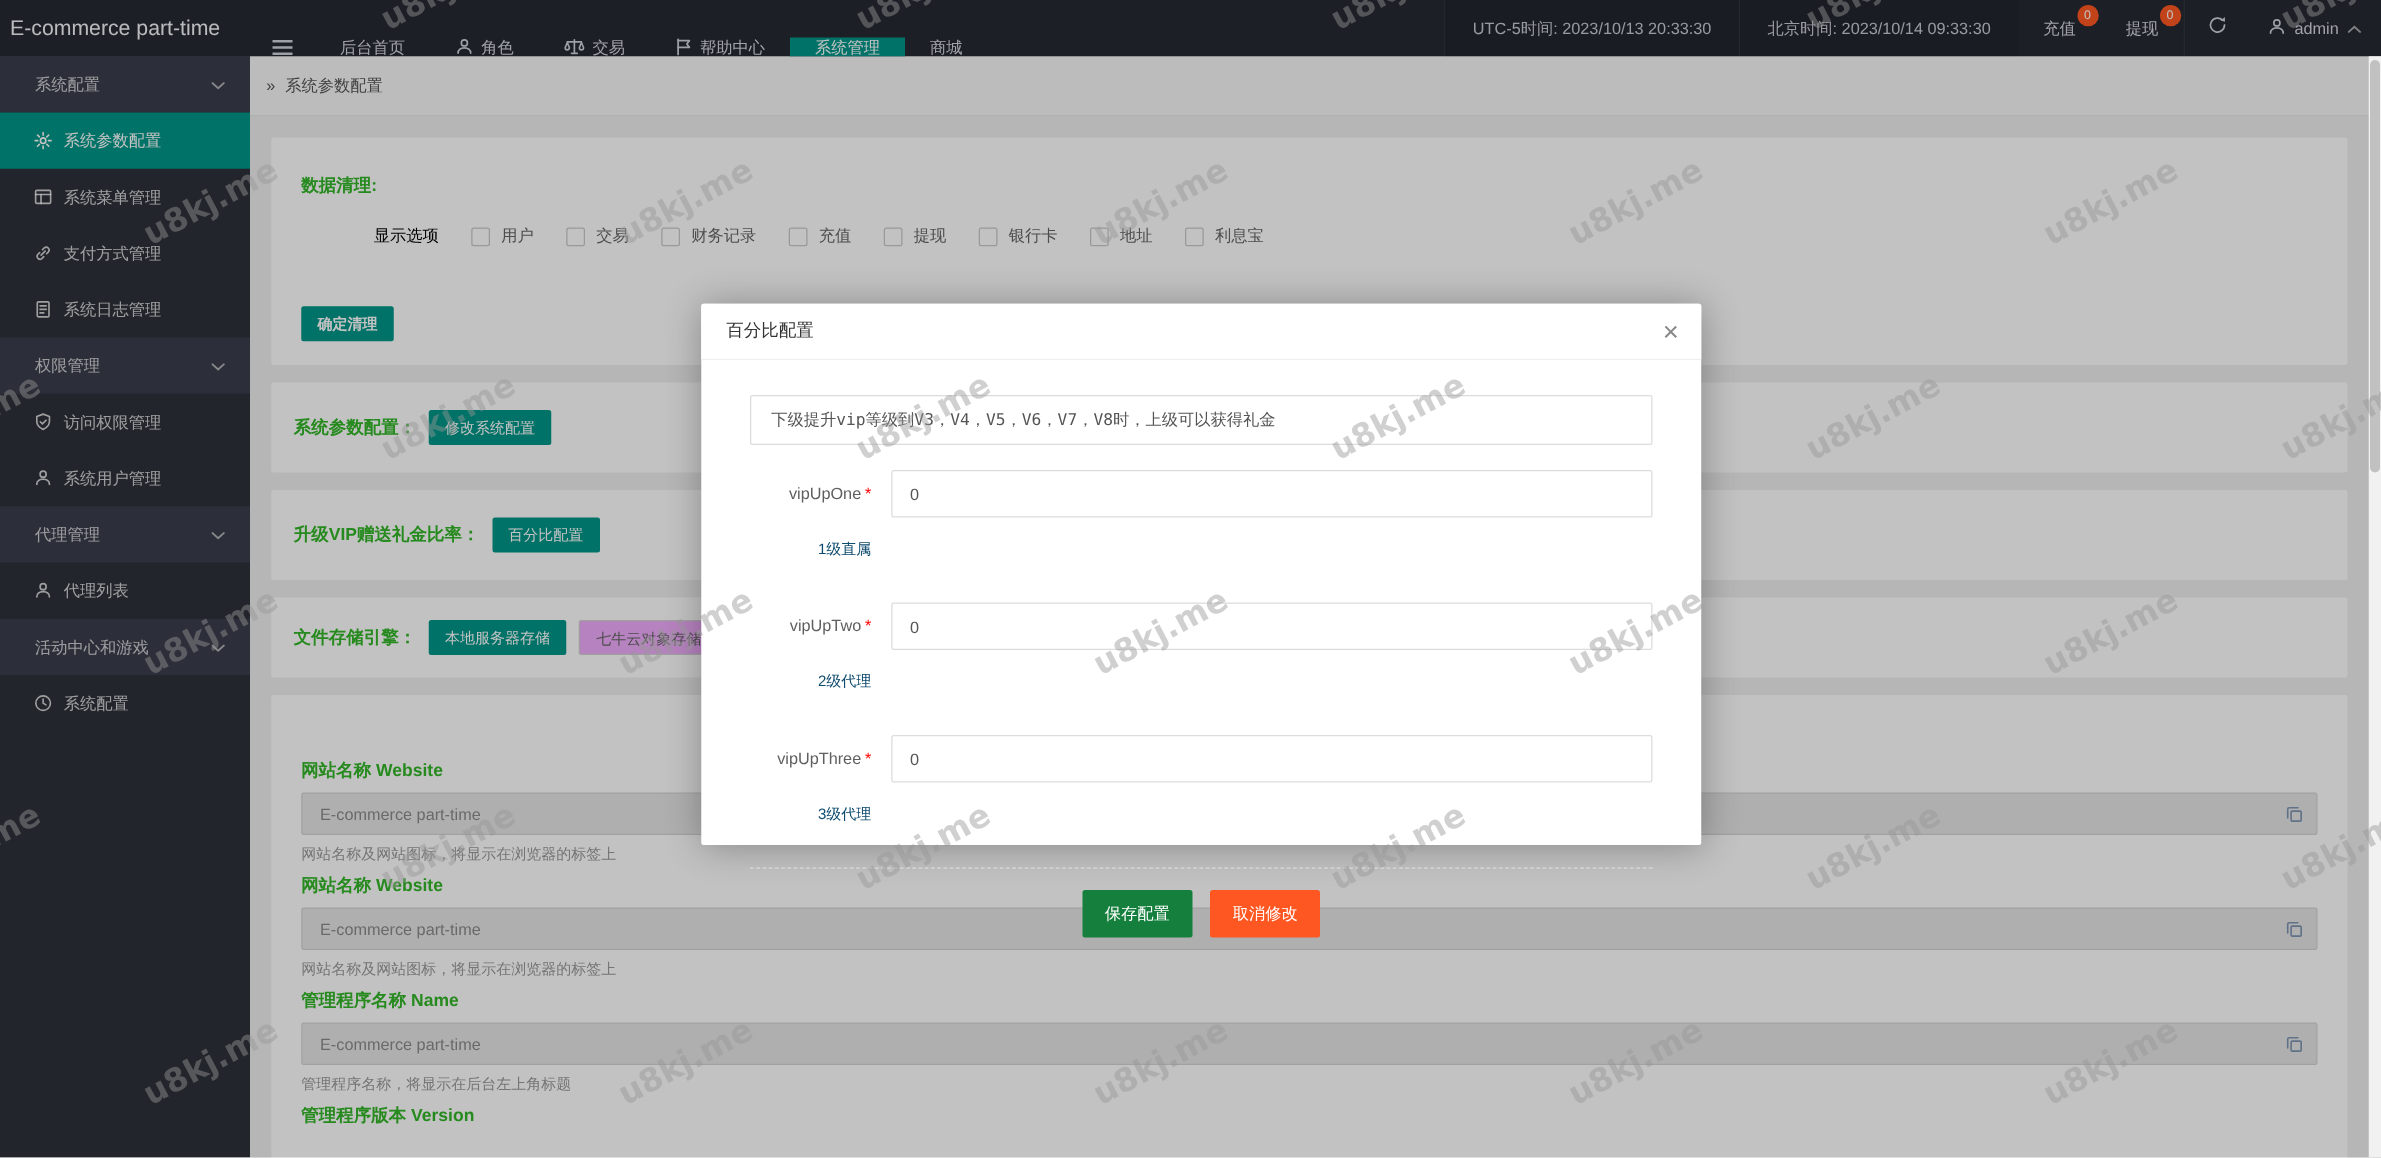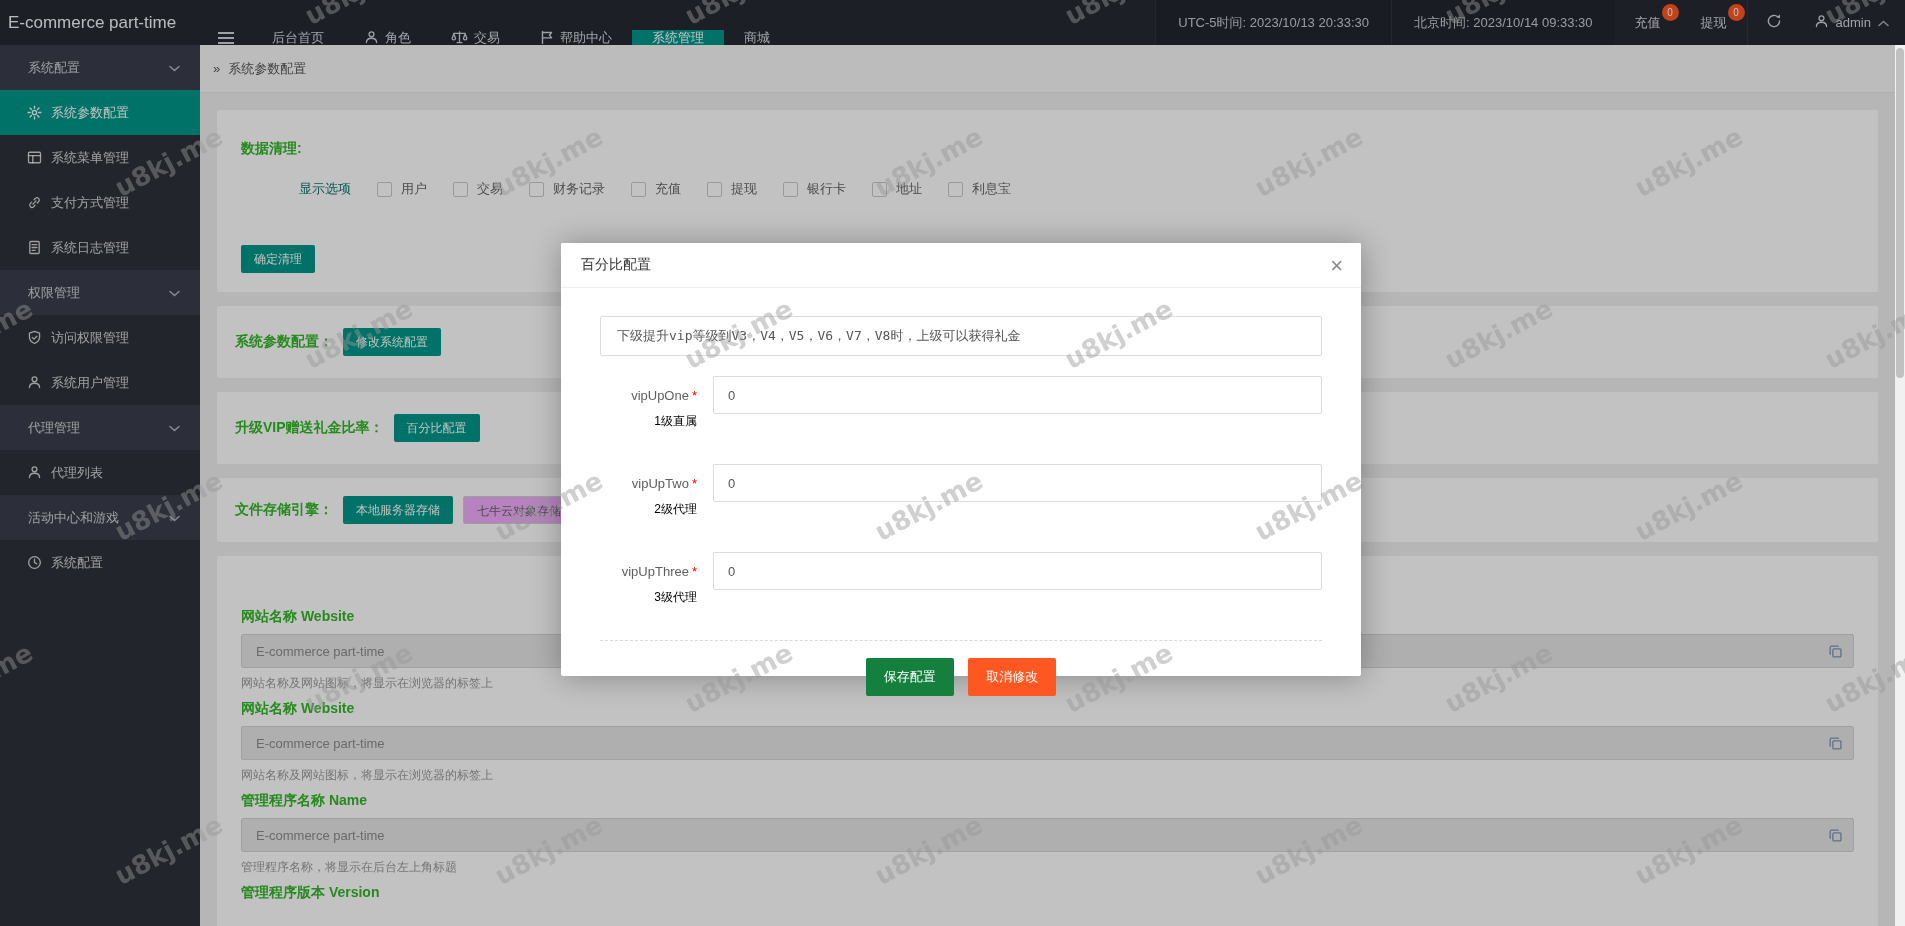--- a/index.html
+++ b/index.html
@@ -49,27 +49,27 @@
     display:flex; align-items:center; padding-left:13px; }
   .crumb-icon { color:#999; font-size:17px; margin-right:8px; }
   .crumb-icon::before { content:"\00BB"; }
   .breadcrumb span { font-size:13px; color:#555; }
   .cards { margin:17px 27px 0 17px; }
   .card { background:#fff; border-radius:2px; margin-bottom:14px; }
 
   .sec-label { font-size:14px; font-weight:bold; color:#33B628; }
   .card-clean { padding:30px 24px 19px; }
   .cb-row { display:flex; align-items:center; gap:26px; margin:22px 0 0 58px; }
-  .cb-row .row-label { font-size:13px; color:#0f766e; }
+  .cb-row .row-label { font-size:13px; color:#000000; }
   .cb-item { display:flex; align-items:center; gap:9px; font-size:13px; color:#666; cursor:pointer; }
   .cb-box { width:15px; height:15px; background:#fff; border:1px solid #c9c9c9; border-radius:2px; }
   .btn { display:inline-block; border:none; border-radius:2px; background:#009688; color:#fff;
     font-size:12px; height:28px; line-height:28px; padding:0 13px; cursor:pointer; white-space:nowrap;
     font-family:inherit; }
-  .btn-clean { margin-top:47px; }
+  .btn-clean { margin-top:47px;font-weight:bold; }
   .card-row { height:72px; display:flex; align-items:center; padding-left:18px; gap:10px; }
   .card-row-sm { height:64px; }
   .btn-ghost { background:#f0abfc; border:1px solid #d2d2d2; color:#666; }
 
   .card-form { padding:52px 24px 30px; min-height:380px; }
   .fgroup { margin-bottom:11px; }
   .fgroup .flabel { font-size:14px; font-weight:bold; color:#33B628; margin-bottom:8px; }
   .finput-wrap { position:relative; height:34px; background:#e7e7e7; border:1px solid #d4d4d4;
     border-radius:2px; display:flex; align-items:center; }
   .finput-wrap input { flex:1; background:transparent; border:none; outline:none; color:#8b8b8b;
@@ -91,21 +91,21 @@
     line-height:1; padding:4px; }
   .m-body { padding:28px 39px 0; }
   .m-desc { height:40px; border:1px solid #dcdcdc; border-radius:2px; padding:0 16px;
     display:flex; align-items:center; font-family:"DejaVu Sans Mono","Liberation Mono",monospace;
     font-size:13px; color:#555; }
   .m-row { display:flex; margin-top:20px; }
   .m-row + .m-row { margin-top:34px; }
   .m-lab { width:113px; flex:none; text-align:right; padding-right:16px; padding-top:10px; }
   .m-lab .nm { font-size:13px; color:#5f5f5f; }
   .m-lab .star { color:#ff0000; margin-left:3px; font-size:13px; }
-  .m-lab .sub { font-size:12px; color:#000000; margin-top:9px; }
+  .m-lab .sub { font-size:12px; color:#0c4a6e; margin-top:27px; }
   .m-row input { flex:1; height:38px; border:1px solid #dcdcdc; border-radius:2px; outline:none;
     padding:0 14px; font-size:13px; color:#555; font-family:inherit; }
   .m-divider { border-top:1px dashed #dadada; margin:34px 0 0; }
   .m-foot { text-align:center; padding-top:17px; }
   .m-btn { display:inline-block; border:none; border-radius:2px; color:#fff; font-size:13px;
     height:38px; line-height:38px; padding:0 18px; margin:0 5px; cursor:pointer; font-family:inherit; }
   .m-btn-save { background:#15803d; }
   .m-btn-cancel { background:#FF5722; }
 
   

